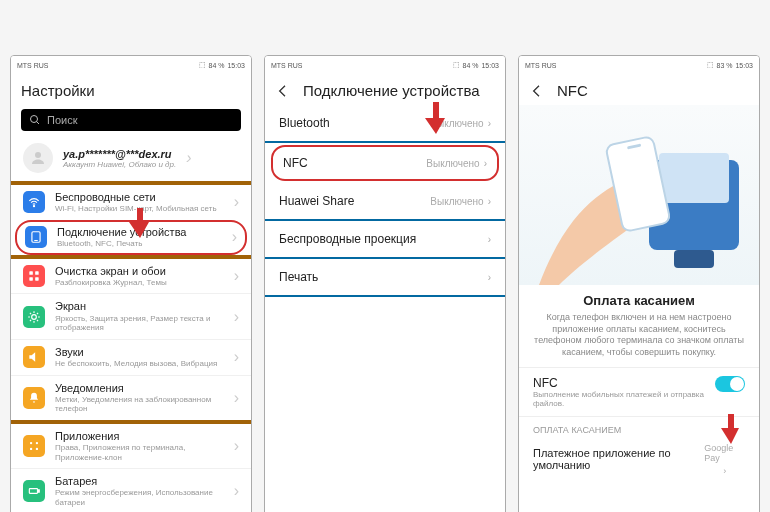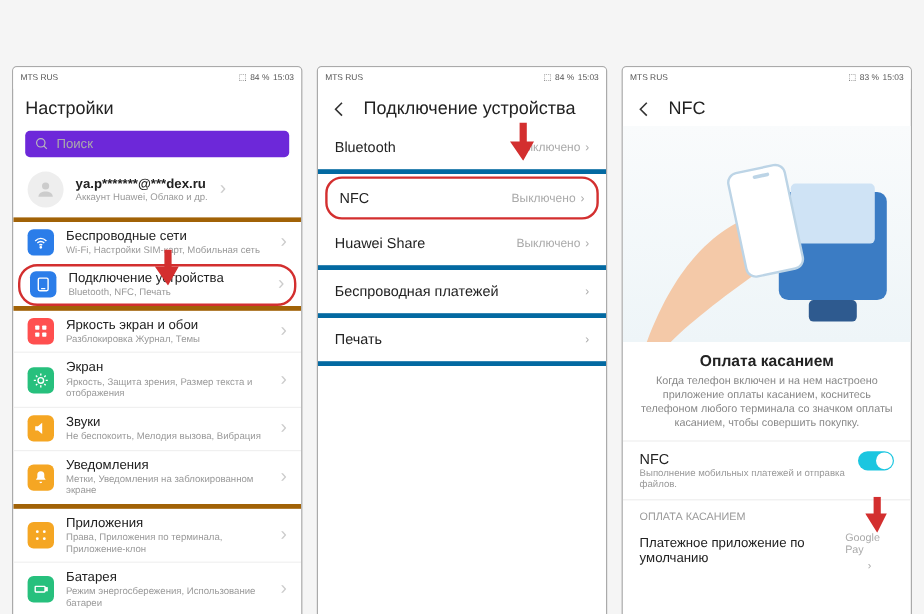--- a/index.html
+++ b/index.html
@@ -39,34 +39,35 @@
   .header {
     display: flex;
     align-items: center;
     padding: 8px 10px 6px;
     gap: 12px;
   }
   .header .title { font-size: 15px; font-weight: 500; color: #222; }
   .back-arrow svg { width: 16px; height: 16px; display:block;}
   .searchbox {
     margin: 4px 10px;
-    background: #6d28d9;
+    background: #000000;
     border-radius: 4px;
     padding: 5px 8px;
     display: flex;
     align-items: center;
     gap: 6px;
     font-size: 11px;
     color: #aaa;
   }
   .account-row {
     display: flex;
     align-items: center;
     padding: 8px 12px;
     gap: 10px;
+    font-style: italic;
   }
   .avatar {
     width: 30px; height: 30px; border-radius: 50%;
     background: #eee; display:flex; align-items:center; justify-content:center;
   }
   .account-row .txt .main { font-size: 11px; font-weight: 600; color:#222;}
   .account-row .txt .sub { font-size: 8px; color:#999;}
   .list { flex:1; overflow:hidden; }
   .row {
     display: flex;
@@ -89,21 +90,21 @@
   .chev { color:#ccc; flex-shrink:0;}
   .highlight-red {
     border: 2px solid #d32f2f;
     border-radius: 16px;
     margin: 0 4px;
     padding: 4px 8px;
   }
   .row2 {
     display:flex; align-items:center; justify-content:space-between;
     padding: 11px 14px;
-    border-bottom: 4px solid #0369a1;
+    border-bottom: 2px solid #0369a1;
     font-size: 12px;
     color:#222;
   }
   .row2 .val { font-size: 10px; color:#aaa; display:flex; align-items:center; gap:4px;}
   .row2.hl {
     border: 2px solid #d32f2f;
     border-radius: 14px;
     margin: 2px 6px;
     padding: 9px 10px;
   }
@@ -206,21 +207,21 @@
     <div class="row first">
       <div class="icon-sq" style="background:#ff4f4f">
           <svg viewBox="0 0 24 24" fill="#fff">
             <rect x="4" y="4" width="6" height="6" rx="1"></rect>
             <rect x="14" y="4" width="6" height="6" rx="1"></rect>
             <rect x="4" y="14" width="6" height="6" rx="1"></rect>
             <rect x="14" y="14" width="6" height="6" rx="1"></rect>
           </svg>
         </div>
       <div class="txt">
-          <div class="main">Яркость экран и обои</div>
+          <div class="main">Очистка экран и обои</div>
           <div class="sub">Разблокировка Журнал, Темы</div>
         </div>
       <span class="chev">›</span>
     </div>
     <div class="row">
       <div class="icon-sq" style="background:#27c07d">
           <svg viewBox="0 0 24 24" fill="none" stroke="#fff" stroke-width="2">
             <circle cx="12" cy="12" r="4"></circle>
             <path d="M12 2v3M12 19v3M2 12h3M19 12h3M5 5l2 2M17 17l2 2M17 7l2-2M5 19l2-2"></path>
           </svg>
@@ -244,21 +245,21 @@
       <span class="chev">›</span>
     </div>
     <div class="row">
       <div class="icon-sq" style="background:#f5a623">
           <svg viewBox="0 0 24 24" fill="#fff">
             <path d="M12 3a5 5 0 0 0-5 5v4l-2 3h14l-2-3V8a5 5 0 0 0-5-5zM10 18a2 2 0 0 0 4 0"></path>
           </svg>
         </div>
       <div class="txt">
           <div class="main">Уведомления</div>
-          <div class="sub">Метки, Уведомления на заблокированном экране</div>
+          <div class="sub">Метки, Уведомления на заблокированном телефон</div>
         </div>
       <span class="chev">›</span>
     </div>
     <div class="row first">
       <div class="icon-sq" style="background:#f5a623">
           <svg viewBox="0 0 24 24" fill="#fff">
             <circle cx="7" cy="7" r="2"></circle>
             <circle cx="17" cy="7" r="2"></circle>
             <circle cx="7" cy="17" r="2"></circle>
             <circle cx="17" cy="17" r="2"></circle>
@@ -338,21 +339,21 @@
         </span>
     </div>
     <div class="row2">
       <span>Huawei Share</span>
       <span class="val">
           <span>Выключено</span>
           <span>›</span>
         </span>
     </div>
     <div class="row2">
-      <span>Беспроводная платежей</span>
+      <span>Беспроводные проекция</span>
       <span class="val">
           <span>›</span>
         </span>
     </div>
     <div class="row2">
       <span>Печать</span>
       <span class="val">
           <span>›</span>
         </span>
     </div>

